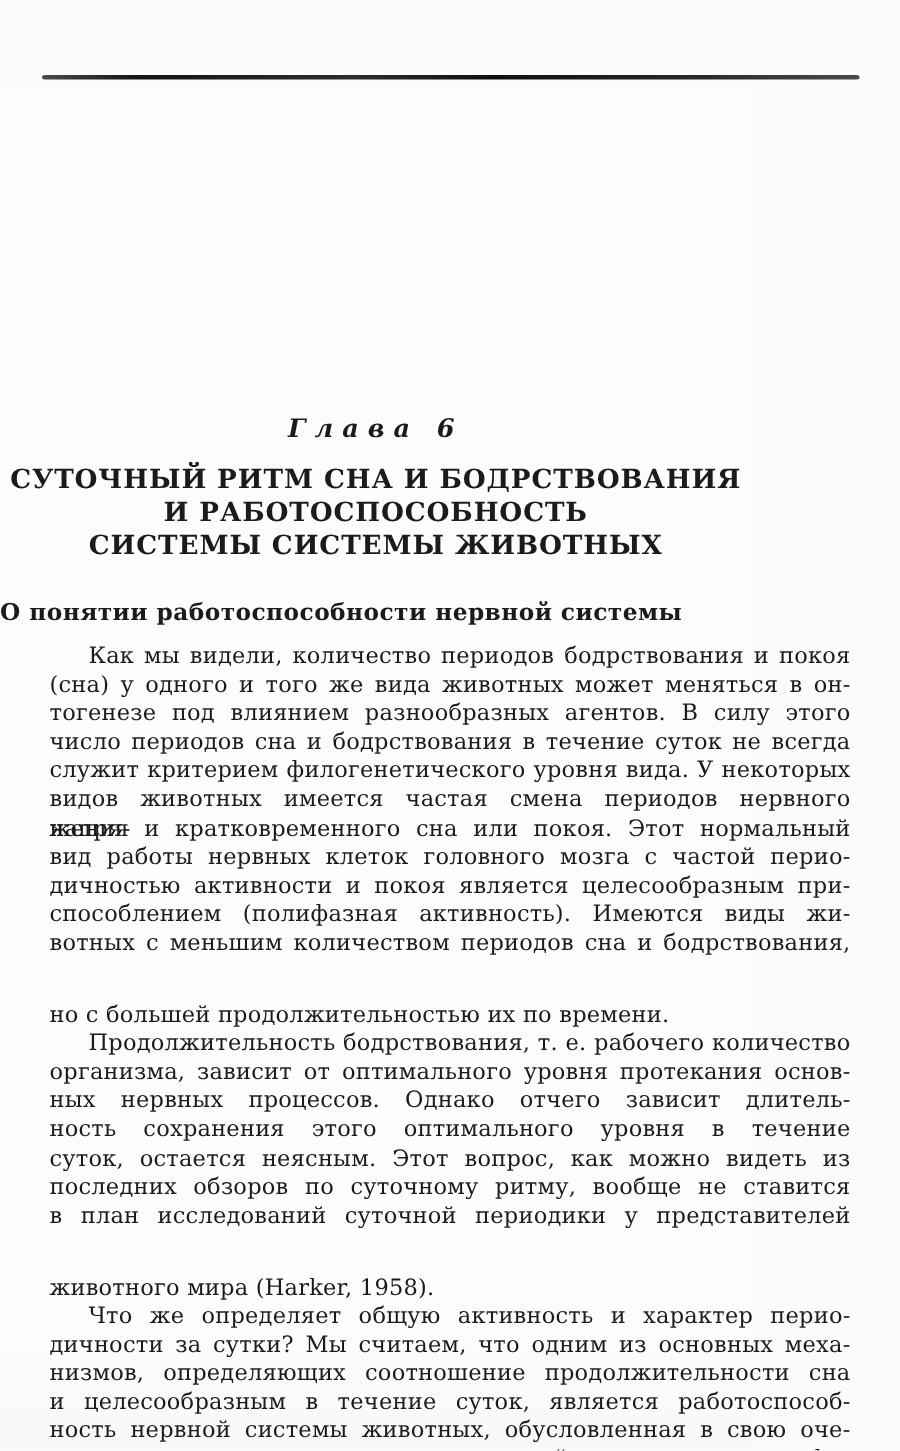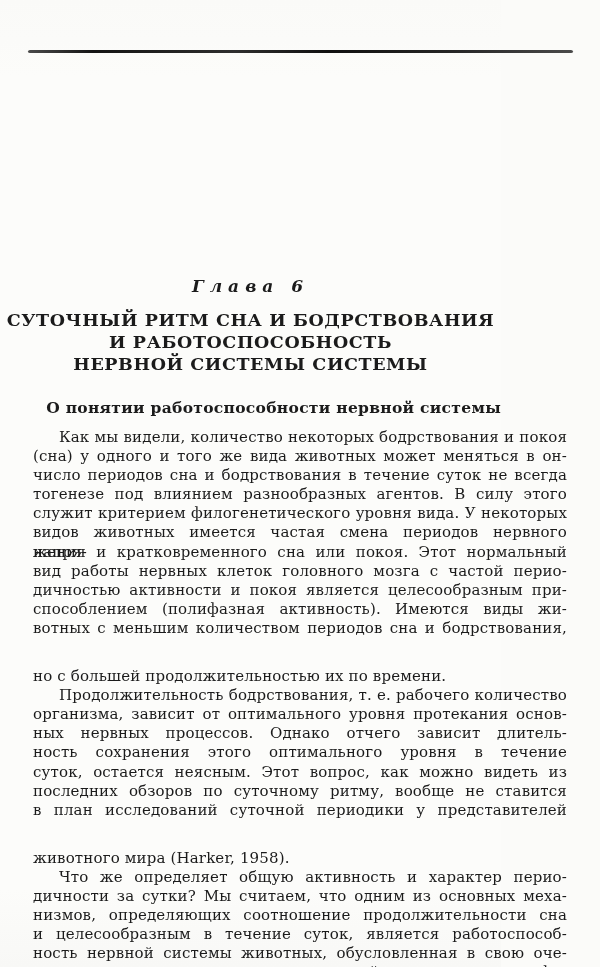--- a/index.html
+++ b/index.html
@@ -36,21 +36,21 @@
     top: 309px; left: 0; width: 100%;
     text-align: center;
     font-weight: bold;
     font-size: 17.5px;
     line-height: 22px;
     letter-spacing: 0.6px;
   }
   .section-heading {
     position: absolute;
     top: 398px; left: 0; width: 100%;
-    text-align: right;
+    text-align: left;
     font-weight: bold;
     font-size: 15.5px;
     letter-spacing: 0.3px;
   }
   .body-text {
     position: absolute;
     top: 428px; left: 33px;
     width: 534px;
     font-size: 15px;
   }
@@ -68,30 +68,30 @@
 <body>
 
 <div class="page">
   <div class="top-rule"></div>
 
   <div class="chapter-label">Глава 6</div>
 
   <div class="chapter-title">
     <div>СУТОЧНЫЙ РИТМ СНА И БОДРСТВОВАНИЯ</div>
     <div>И  РАБОТОСПОСОБНОСТЬ</div>
-    <div>НЕРВНОЙ СИСТЕМЫ СИСТЕМЫ</div>
+    <div>СИСТЕМЫ СИСТЕМЫ ЖИВОТНЫХ</div>
   </div>
 
   <div class="section-heading">О понятии работоспособности нервной системы</div>
 
   <div class="body-text" id="body-text">
-      <div class="line indent">Как мы видели, количество некоторых бодрствования и покоя</div>
+      <div class="line indent">Как мы видели, количество периодов бодрствования и покоя</div>
       <div class="line">(сна) у одного и того же вида животных может меняться в он-</div>
+      <div class="line">тогенезе под влиянием разнообразных агентов. В силу этого</div>
       <div class="line">число периодов сна и бодрствования в течение суток не всегда</div>
-      <div class="line">тогенезе под влиянием разнообразных агентов. В силу этого</div>
       <div class="line">служит критерием филогенетического уровня вида. У некоторых</div>
       <div class="line">видов животных имеется частая смена периодов нервного напря-</div>
       <div class="line">жения и кратковременного сна или покоя. Этот нормальный</div>
       <div class="line">вид работы нервных клеток головного мозга с частой перио-</div>
       <div class="line">дичностью активности и покоя является целесообразным при-</div>
       <div class="line">способлением (полифазная активность). Имеются виды жи-</div>
       <div class="line">вотных с меньшим количеством периодов сна и бодрствования,</div>
       <div class="line no-just">но с большей продолжительностью их по времени.</div>
       <div class="line indent">Продолжительность бодрствования, т. е. рабочего количество</div>
       <div class="line">организма, зависит от оптимального уровня протекания основ-</div>

